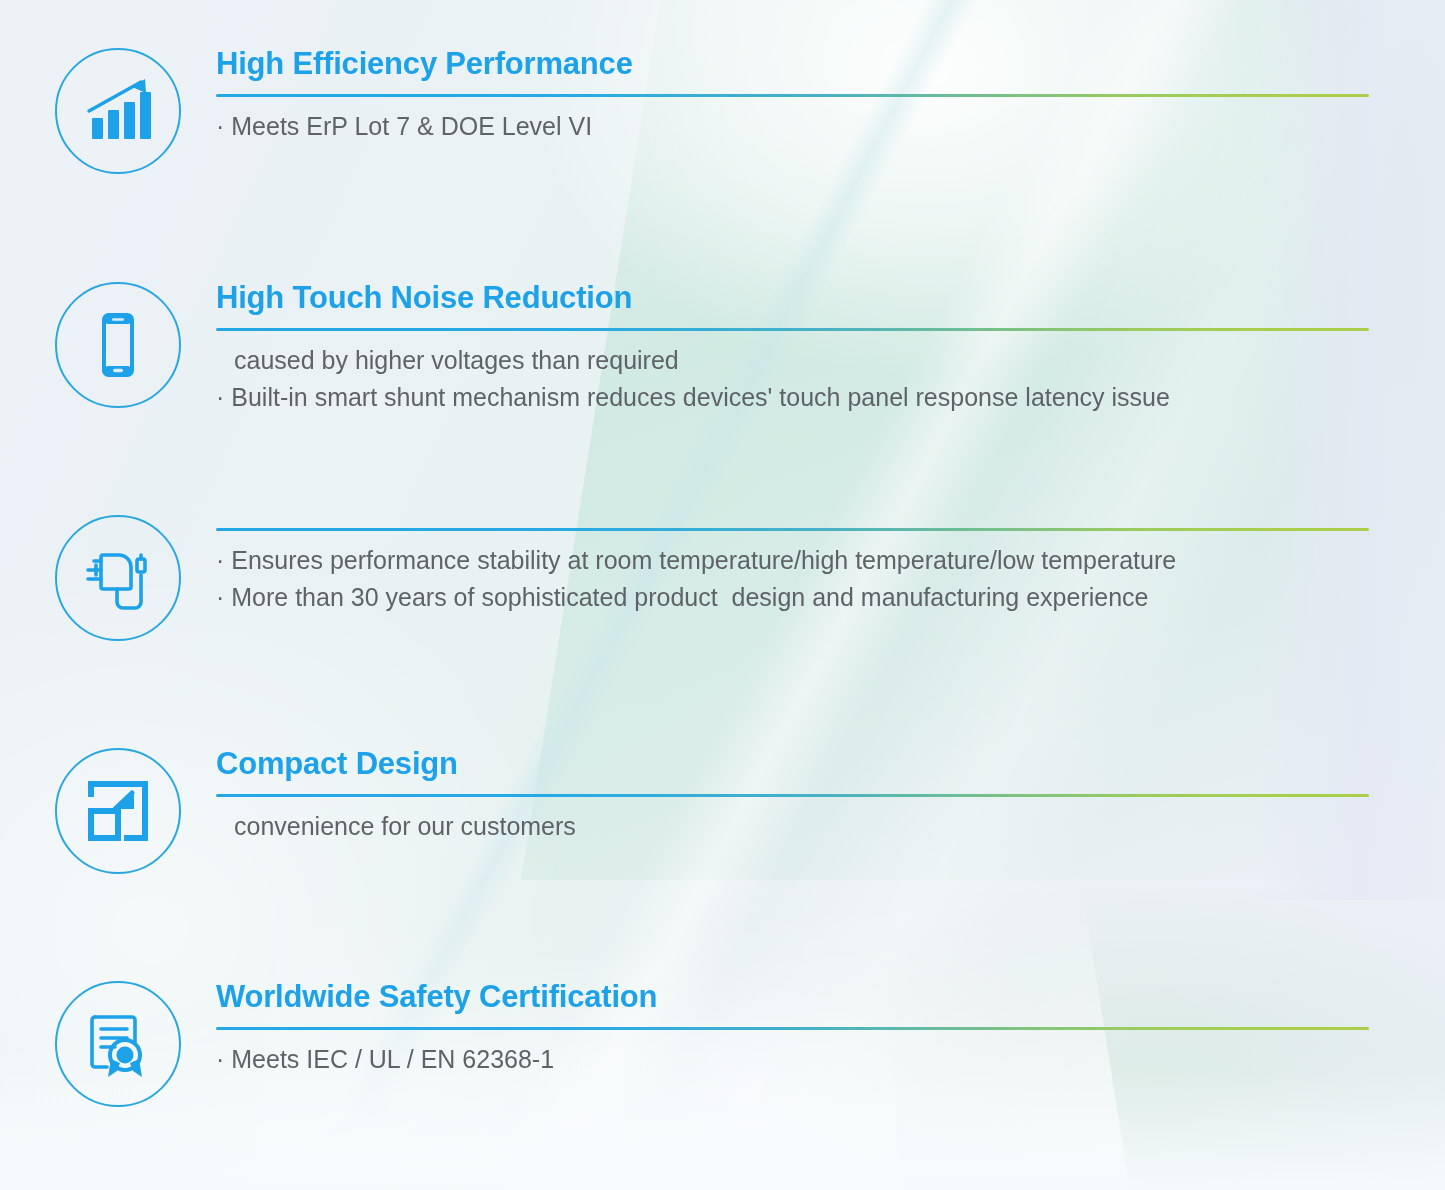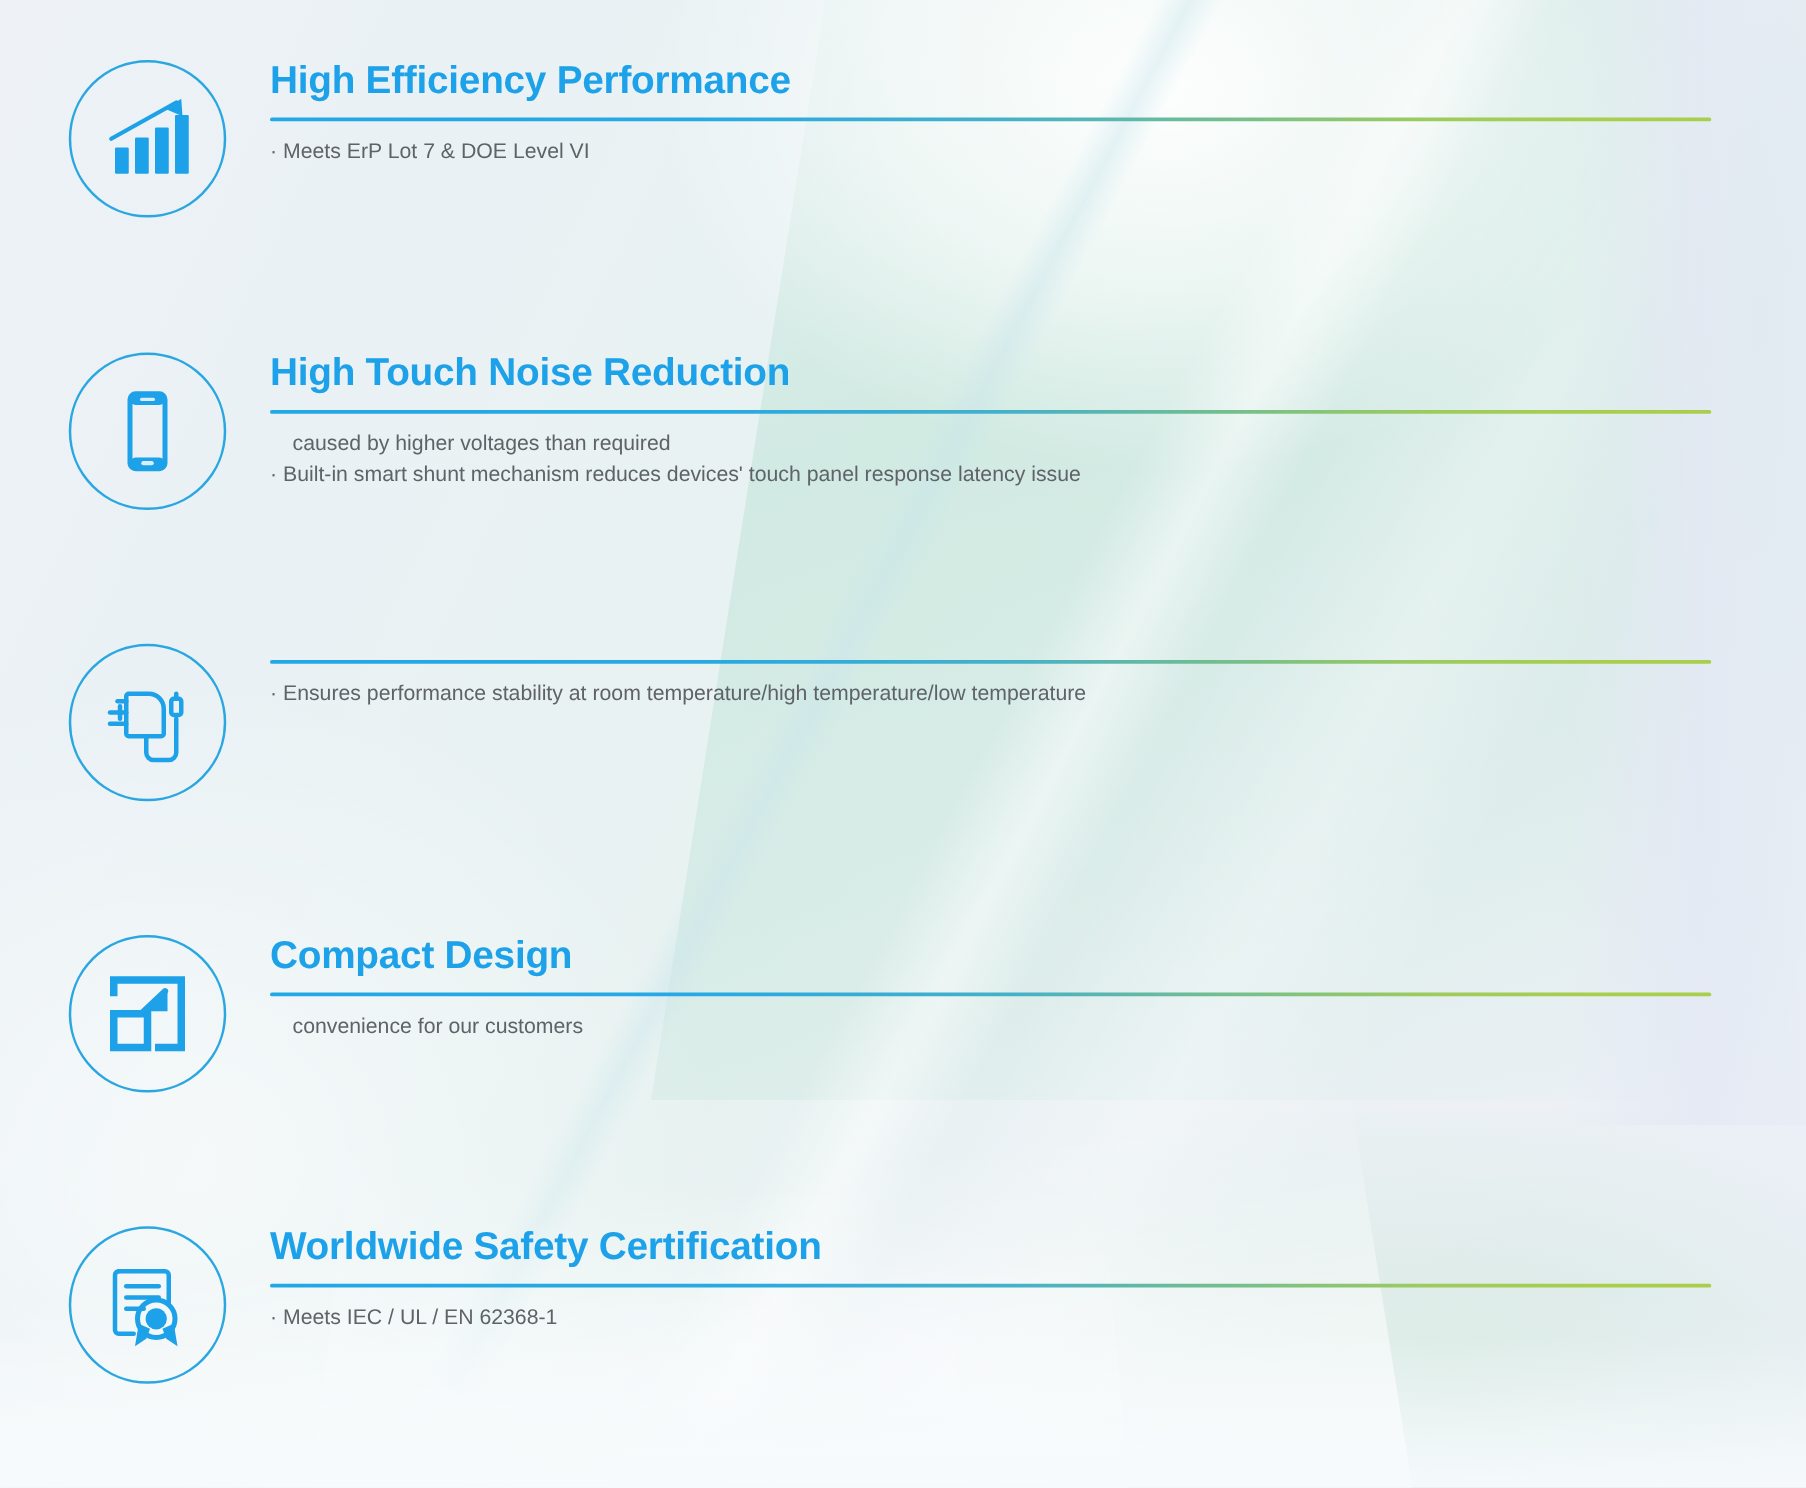--- a/index.html
+++ b/index.html
@@ -149,21 +149,21 @@
        #73be8f 66%,
        #9ccb5e 80%,
        #a9ce4c 93%,
        #a9ce4c 100%);
   }
   .feat-lines {
     margin-top: 11px;
   }
   .feat-line {
     color: #5f6368;
-    font-size: 17px;
+    font-size: 25px;
     line-height: 1.48;
     margin: 0;
     white-space: pre-wrap;
   }
   .cont-line {
     padding-left: 18px;
   }
 </style>
 </head>
 <body>
@@ -247,20 +247,21 @@
               <rect x="58" y="20" width="8" height="13" rx="2"></rect>
               <line x1="62" y1="16" x2="62" y2="20"></line>
             </g>
           </svg>
         </div>
       </div>
       <div class="body-col">
         <div class="feat-rule"></div>
         <div class="feat-lines">
           <p class="feat-line">· Ensures performance stability at room temperature/high temperature/low temperature</p>
+          <p class="feat-line">· More than 30 years of sophisticated product  design and manufacturing experience</p>
         </div>
       </div>
     </div>
 
     <div class="feature" style="top:748px;">
       <div class="icon-wrap">
         <div class="icon-circle">
           <svg width="72" height="72" viewBox="0 0 72 72" aria-hidden="true">
             <g fill="none" stroke="#1da1e8" stroke-width="6" stroke-linejoin="miter">
               <path d="M9 22 V9 H63 V63 H42"></path>

